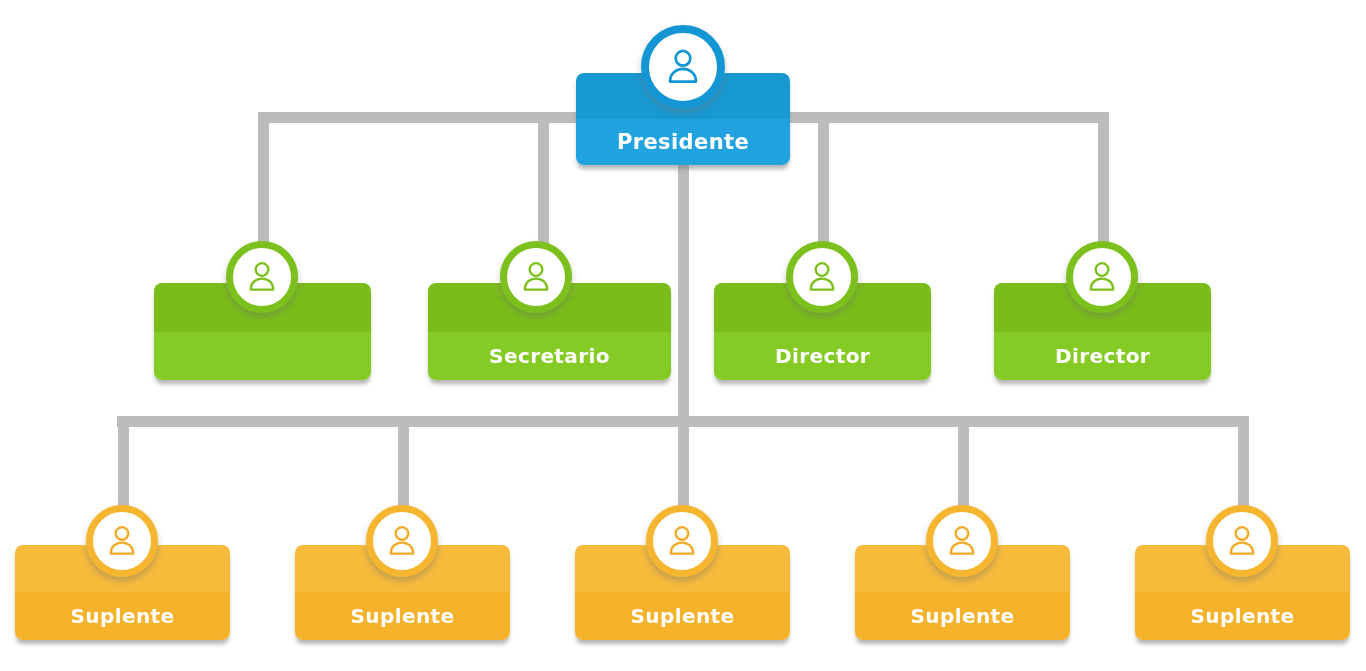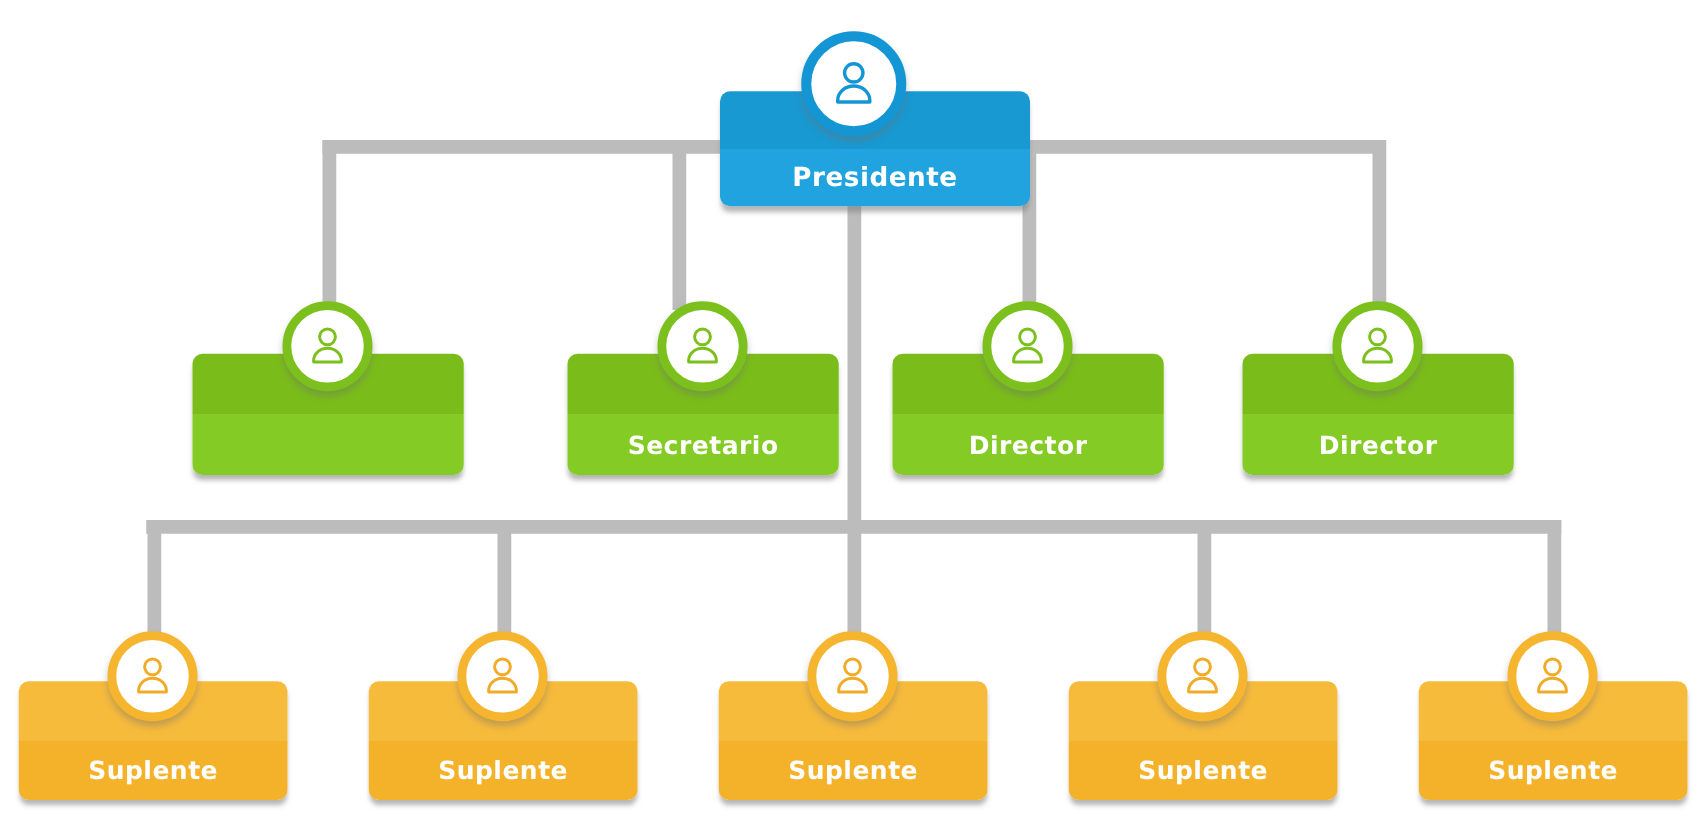--- a/index.html
+++ b/index.html
@@ -42,27 +42,27 @@
     background:#ffffff;border-radius:50%;
     box-shadow:0 4px 6px rgba(110,110,110,.4);
     display:flex;align-items:center;justify-content:center;
     box-sizing:border-box;
   }
   .avatar svg{display:block;}
   
   .lvl1 .box{background:linear-gradient(to bottom,#1899d2 0 50%,#20a3df 50% 100%);}
   .lvl1 .avatar{border:8px solid #1496d4;color:#1496d4;width:84px;height:84px;}
   .lvl1 .label{font-size:21px;}
-  .n-pres{left:576px;top:73px;width:248px;height:92px;}
+  .n-pres{left:576px;top:73px;width:214px;height:92px;}
   .n-pres .avatar{left:65px;top:-48px;}
   
   .lvl2 .box{background:linear-gradient(to bottom,#7abd1a 0 50%,#85cb26 50% 100%);}
   .lvl2 .avatar{border:7px solid #7cc01d;color:#7cc01d;width:72px;height:72px;}
   .n-vice{left:154px;top:283px;width:217px;height:97px;}
-  .n-secr{left:454px;top:283px;width:217px;height:97px;}
+  .n-secr{left:428px;top:283px;width:243px;height:97px;}
   .n-dir1{left:714px;top:283px;width:217px;height:97px;}
   .n-dir2{left:994px;top:283px;width:217px;height:97px;}
   .lvl2 .avatar{left:72px;top:-42px;}
   
   .lvl3 .box{background:linear-gradient(to bottom,#f7bb3c 0 50%,#f4b22b 50% 100%);}
   .lvl3 .avatar{border:7px solid #f5b52f;color:#f0ac28;width:72px;height:72px;}
   .n-sup1{left:15px;top:545px;width:215px;height:95px;}
   .n-sup2{left:295px;top:545px;width:215px;height:95px;}
   .n-sup3{left:575px;top:545px;width:215px;height:95px;}
   .n-sup4{left:855px;top:545px;width:215px;height:95px;}

